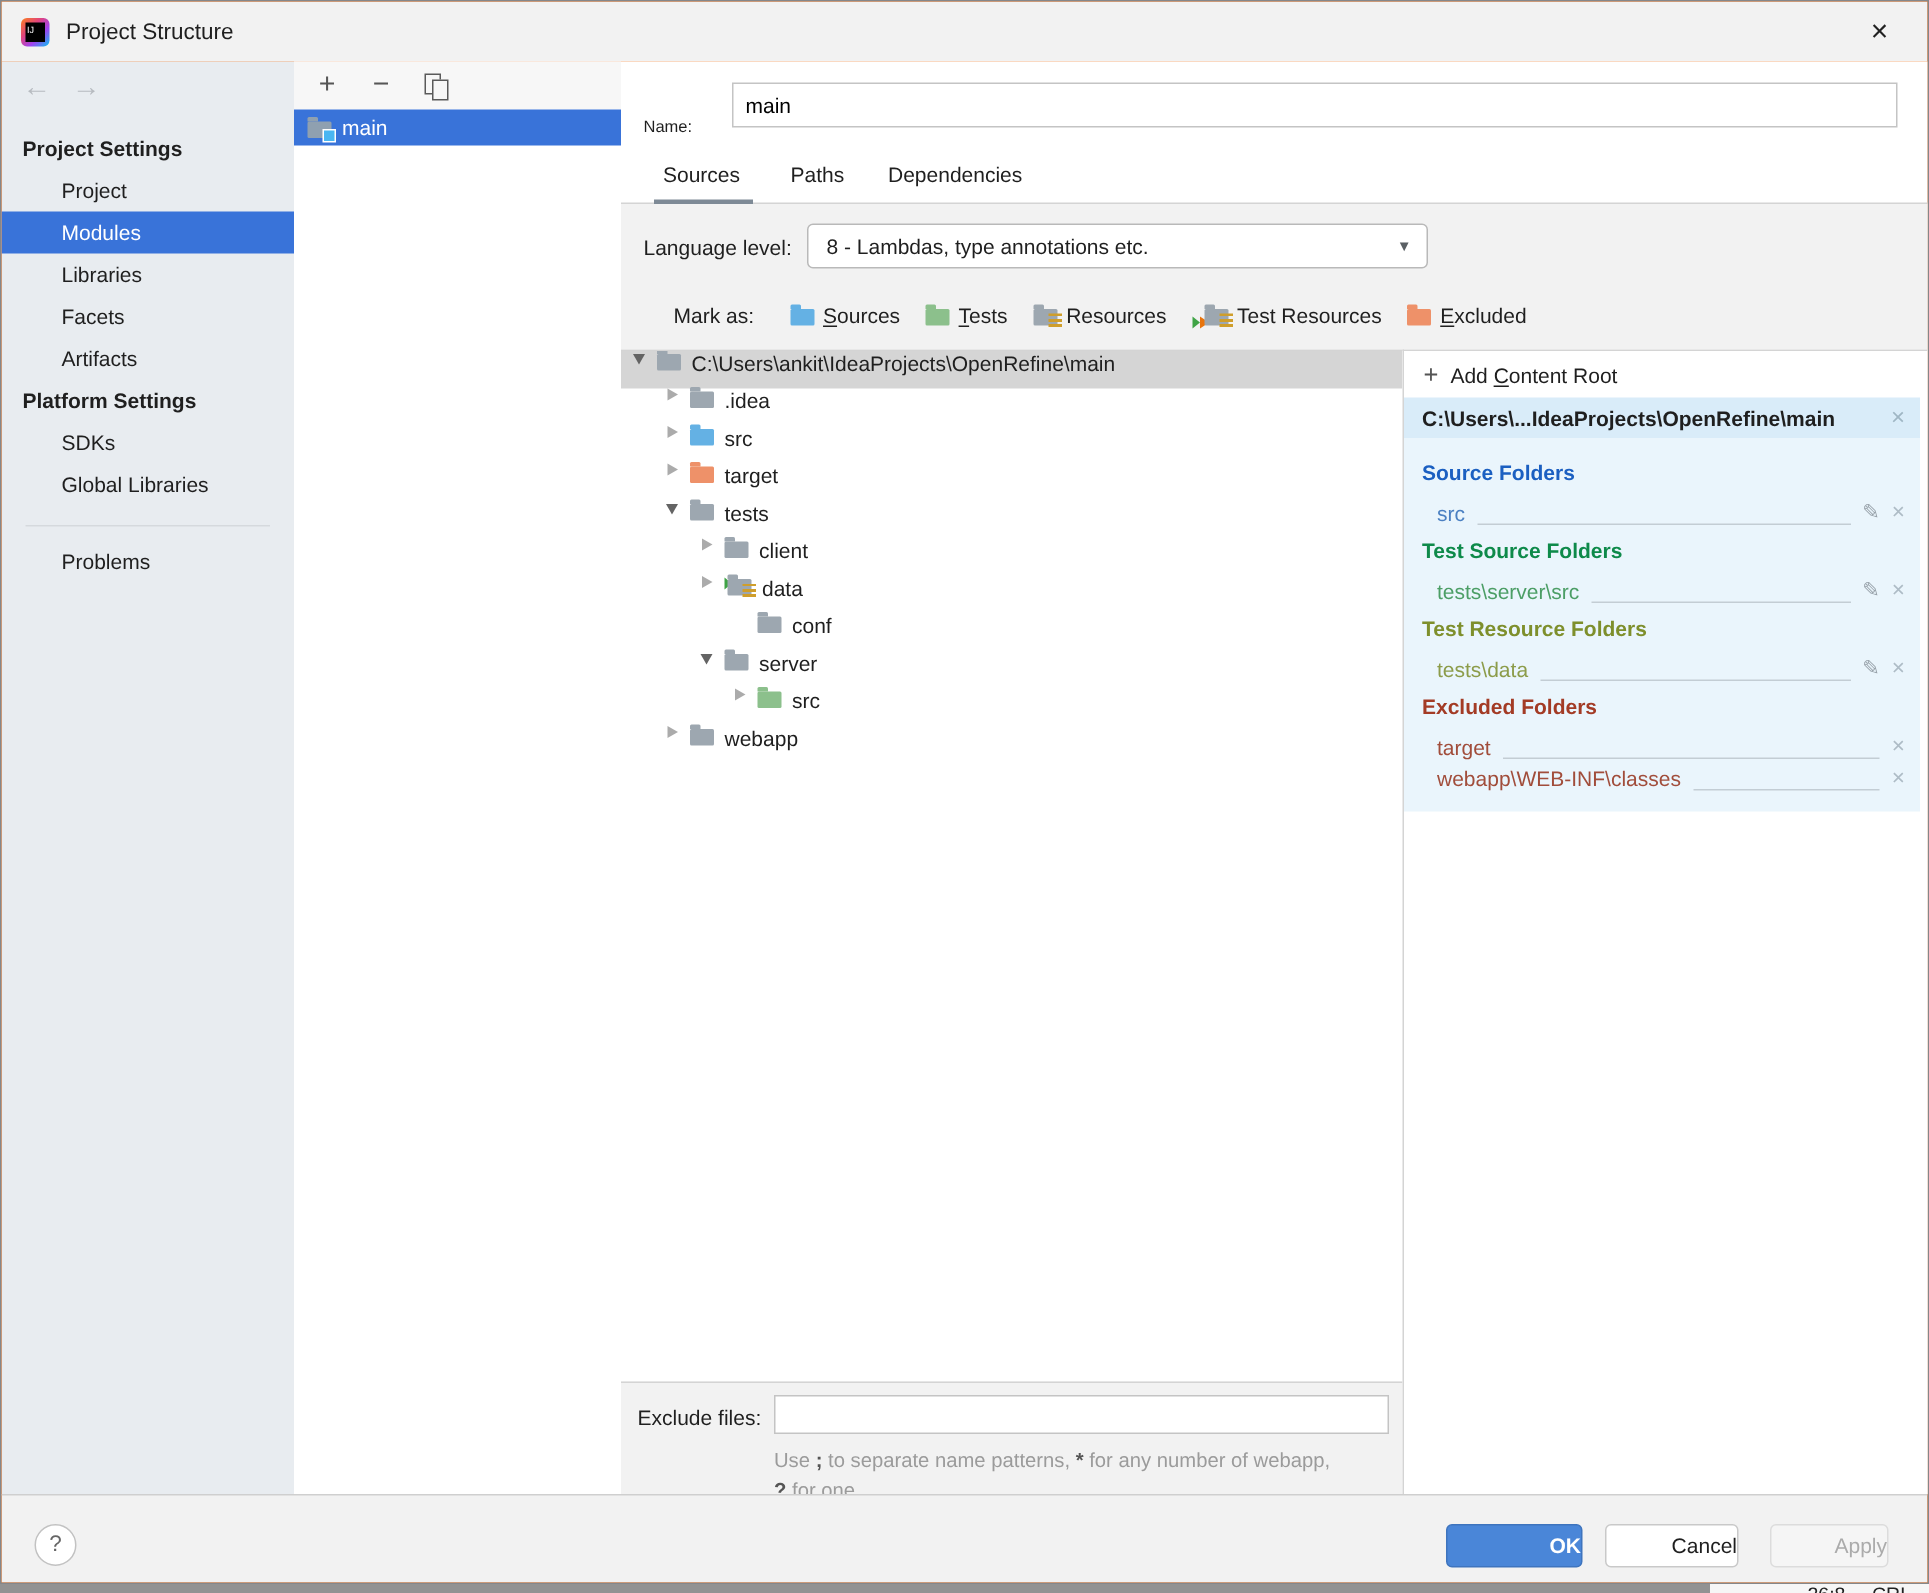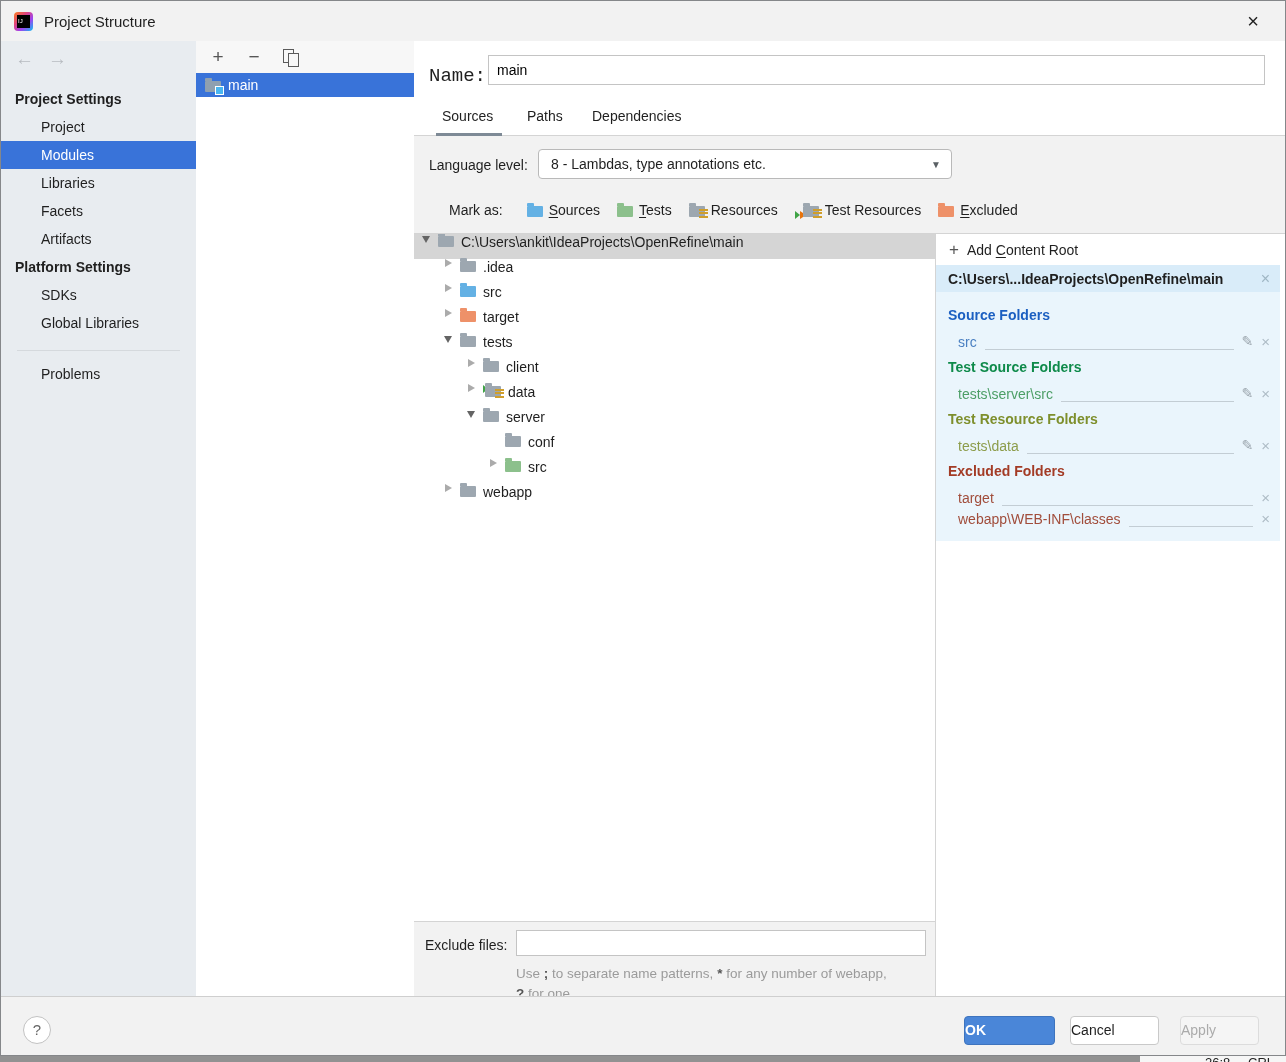--- a/index.html
+++ b/index.html
@@ -64,21 +64,21 @@
   .f-bars::after { content:""; position:absolute; right:-3px; bottom:-2px; width:9px; height:10px;
     background:repeating-linear-gradient(to bottom,#CF9E2B 0 2px,rgba(0,0,0,0) 2px 3.5px); }
   .arrows { position:relative; width:0; height:0; flex:none; }
   .arrows::before { content:""; position:absolute; left:-14px; top:1px; border-left:5px solid #3FA345;
     border-top:4px solid transparent; border-bottom:4px solid transparent; }
   .arrows::after { content:""; position:absolute; left:-9px; top:1px; border-left:6px solid #E8740C;
     border-top:4px solid transparent; border-bottom:4px solid transparent; }
 
   
   .main { position:absolute; left:413px; top:40px; width:873px; height:955px; background:#FFF; }
-  .name-label { position:absolute; left:15px; top:24px; font-size:19px;font-family:Liberation Mono, monospace; }
+  .name-label { position:absolute; left:15px; top:38px; font-size:11px; }
   .name-input { position:absolute; left:74px; top:14px; width:777px; height:30px; border:1px solid #C4C4C4;
     font-size:14px; padding-left:8px; font-family:"Liberation Sans",sans-serif; background:#FFF; }
   .tabs { position:absolute; left:0; top:64px; width:873px; height:31px; border-bottom:1px solid #D4D4D4; }
   .tab { position:absolute; top:3px; font-size:14px; cursor:pointer; }
   .tab-underline { position:absolute; left:22px; top:28px; width:66px; height:3px; background:#7E8A96; }
 
   .gray-block { position:absolute; left:0; top:95px; width:873px; height:97px; background:#F2F2F2; }
   .ll-label { position:absolute; left:15px; top:21px; font-size:14px; }
   .combo { position:absolute; left:124px; top:13px; width:414px; height:30px; background:#FFF;
     border:1px solid #B9B9B9; border-radius:4px; display:flex; align-items:center;
@@ -128,21 +128,21 @@
   .pencil { color:#98A2AA; font-size:14px; line-height:17px; cursor:pointer; }
   .xdel { color:#AEBCC6; font-size:15px; line-height:17px; cursor:pointer; }
 
   
   .bottombar { position:absolute; left:0; top:995px; width:1284px; height:59px; background:#F2F2F2;
     border-top:1px solid #CFCFCF; }
   .help-btn { position:absolute; left:22px; top:19px; width:28px; height:28px; border-radius:50%;
     border:1px solid #C2C2C2; background:#FFF; color:#666; font-size:15px; text-align:center;
     line-height:26px; cursor:pointer; }
   .btn { position:absolute; top:19px; height:29px; border-radius:4px; font-size:14px;
-    font-family:"Liberation Sans",sans-serif; cursor:pointer; text-align:left; line-height:27px; }
+    font-family:"Liberation Sans",sans-serif; cursor:pointer; text-align:right; line-height:27px; }
   .btn-ok { left:963px; width:91px; background:#4A86D8; border:1px solid #3E74BE; color:#FFF; font-weight:bold; }
   .btn-cancel { left:1069px; width:89px; background:#FFF; border:1px solid #C9C9C9; color:#1F1F1F; }
   .btn-apply { left:1179px; width:79px; background:#F5F5F5; border:1px solid #DCDCDC; color:#ABABAB; cursor:default; }
   u { text-underline-offset:2px; }
 </style>
 </head>
 <body>
 
 <div class="screen">
 
@@ -271,29 +271,29 @@
           <span class="chev col"></span>
           <span class="fld f-gray"></span>
           <span>client</span>
         </div>
         <div class="trow d2">
           <span class="chev col"></span>
           <span class="arrows" style="margin-left:14px"></span>
           <span class="fld f-gray f-bars" style="margin-left:-19px"></span>
           <span>data</span>
         </div>
+        <div class="trow d3">
+          <span class="chev none"></span>
+          <span class="fld f-gray"></span>
+          <span>conf</span>
+        </div>
         <div class="trow d2">
           <span class="chev exp"></span>
           <span class="fld f-gray"></span>
           <span>server</span>
-        </div>
-        <div class="trow d3">
-          <span class="chev none"></span>
-          <span class="fld f-gray"></span>
-          <span>conf</span>
         </div>
         <div class="trow d3">
           <span class="chev col"></span>
           <span class="fld f-green"></span>
           <span>src</span>
         </div>
         <div class="trow d1">
           <span class="chev col"></span>
           <span class="fld f-gray"></span>
           <span>webapp</span>

